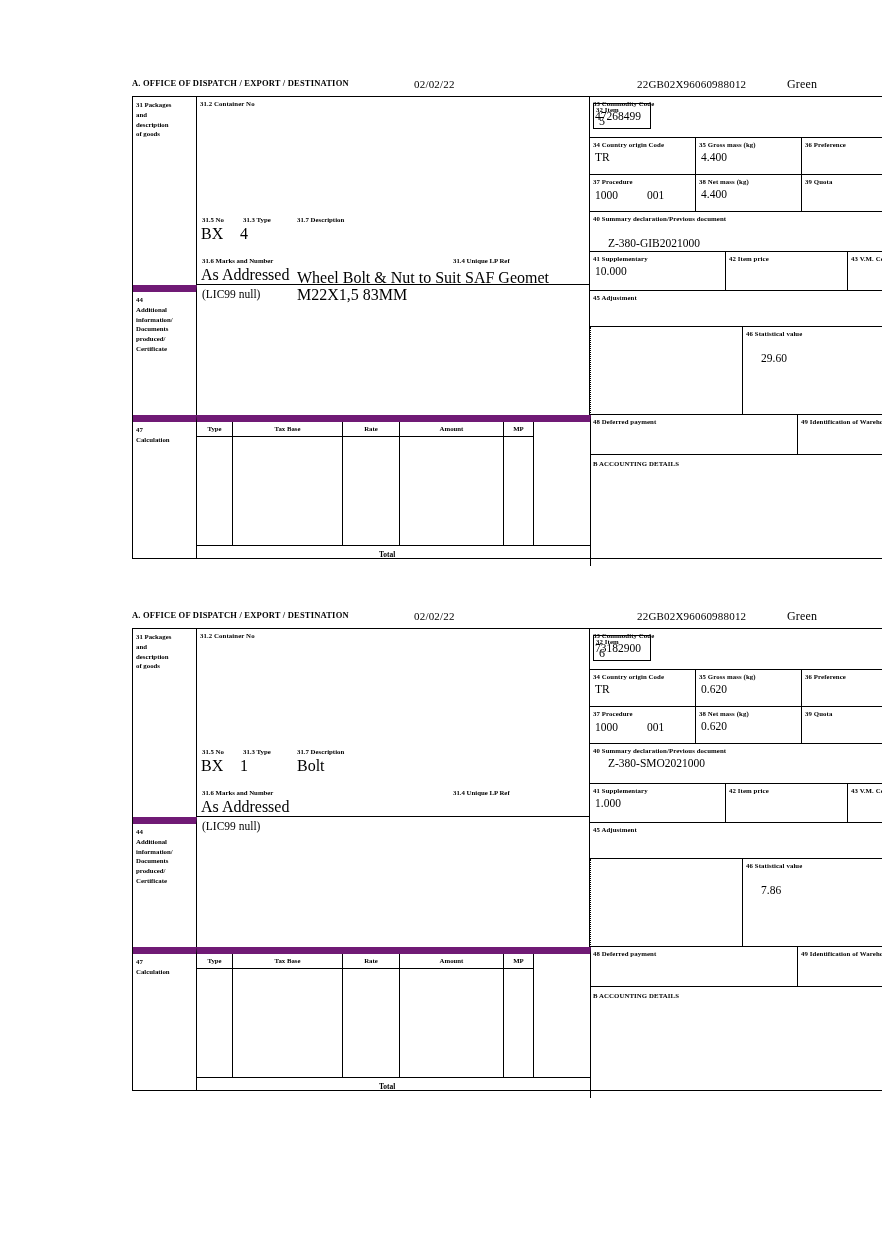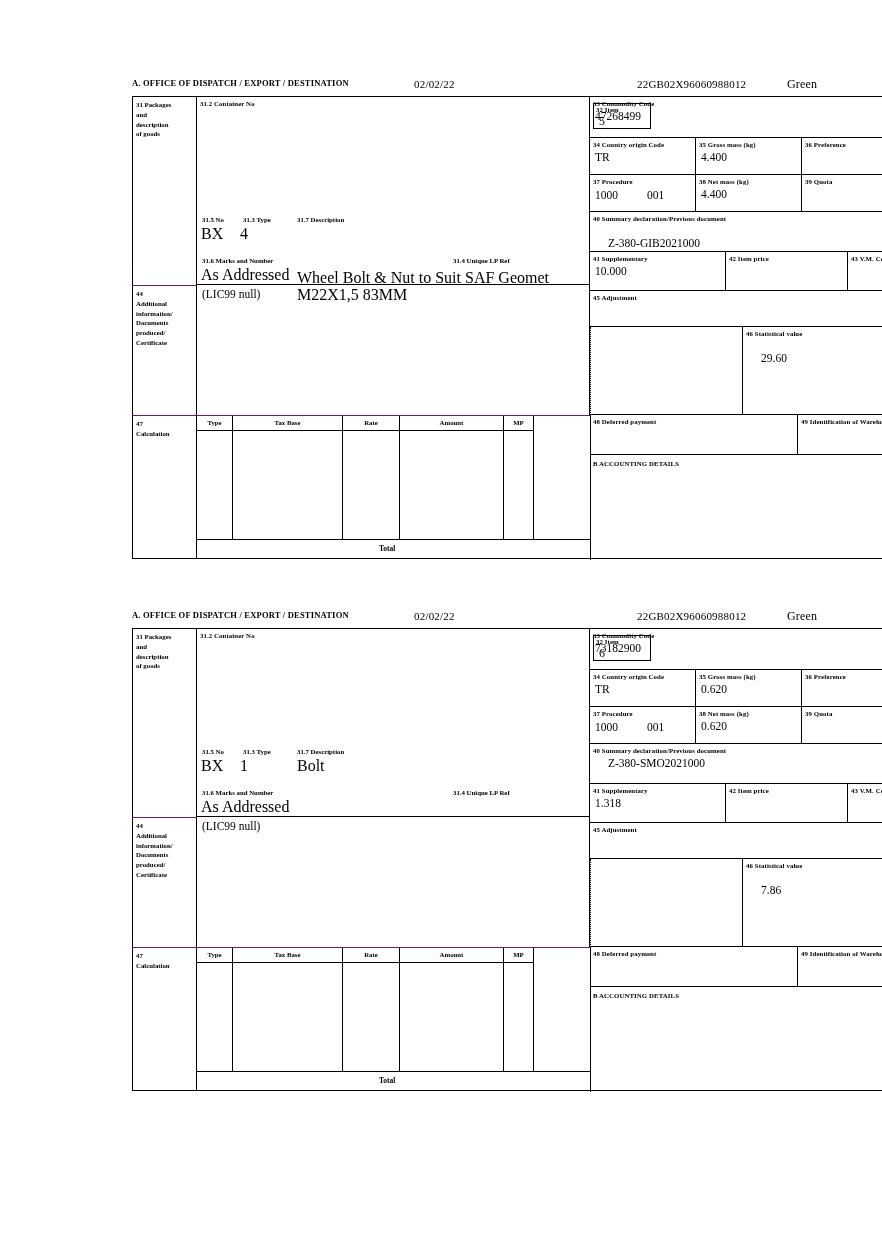--- a/index.html
+++ b/index.html
@@ -73,21 +73,21 @@
     height: 463px;
     border: 1px solid #000;
     box-sizing: border-box;
     margin-top: 2px;
   }
 
   .cell {
     position: absolute;
     box-sizing: border-box;
   }
-  .bt { border-top: 1px solid #701a75; }
+  .bt { border-top: 7px solid #701a75; }
   .bb { border-bottom: 1px solid #000; }
   .bl { border-left: 1px solid #000; }
   .br { border-right: 1px solid #000; }
 
   .lbl {
     font-size: 6.8px;
     font-weight: bold;
     line-height: 9.5px;
     letter-spacing: 0.1px;
     padding: 2px 0 0 3px;
@@ -471,21 +471,21 @@
       <div class="cell r39 bb">
         <div class="lbl">39 Quota</div>
         <div class="val"></div>
       </div>
       <div class="cell r40 bb">
         <div class="lbl">40 Summary declaration/Previous document</div>
         <div class="val" style="padding-left:18px;">Z-380-SMO2021000</div>
       </div>
       <div class="cell r41 bb br">
         <div class="lbl">41 Supplementary</div>
-        <div class="val">1.318</div>
+        <div class="val">1.000</div>
       </div>
       <div class="cell r42 bb br">
         <div class="lbl">42 Item price</div>
         <div class="val"></div>
       </div>
       <div class="cell r43 bb">
         <div class="lbl">43 V.M. Code</div>
         <div class="val"></div>
       </div>
       <div class="cell r45 bb">

